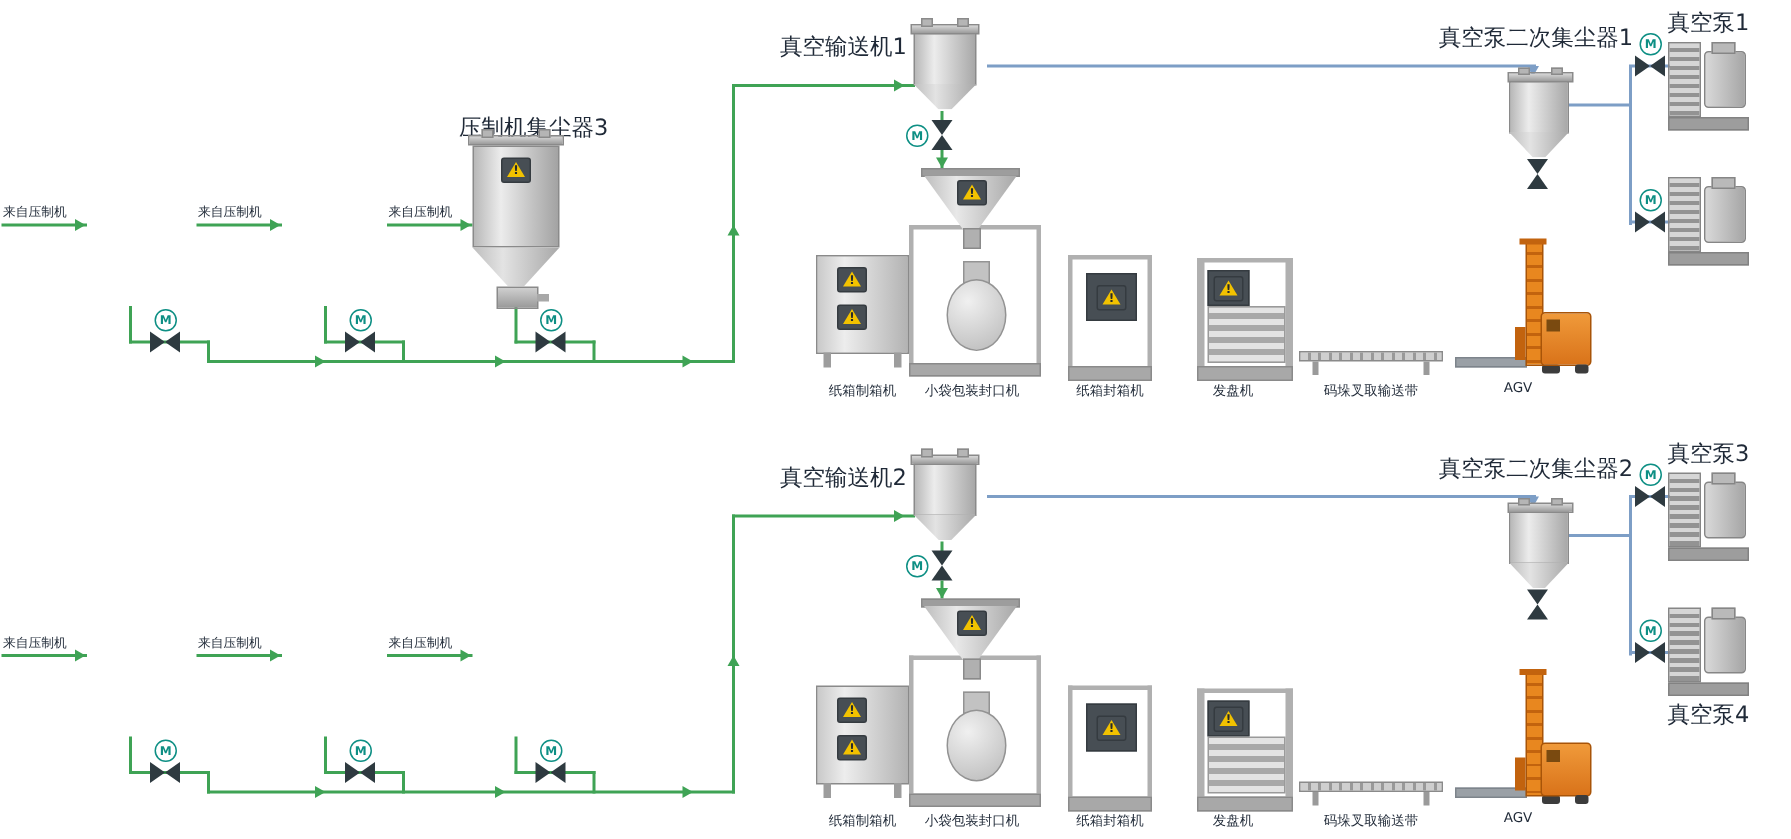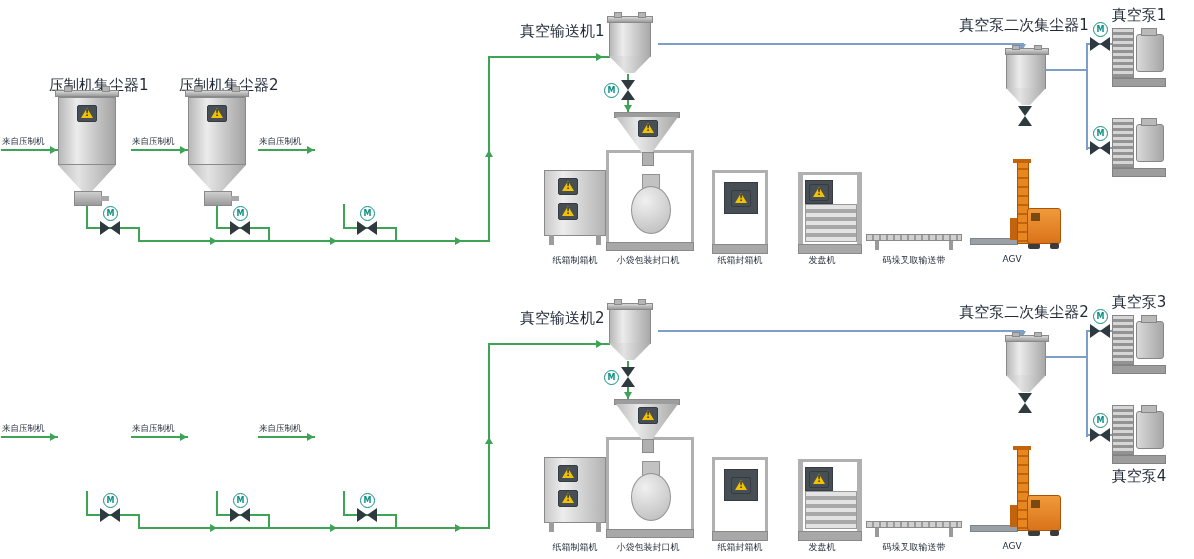--- a/index.html
+++ b/index.html
@@ -163,31 +163,22 @@
   <i class="ad bl" style="left:1018px;top:44px"></i>
   <i class="p h b" style="left:1046px;top:69px;width:42px"></i>
   <i class="p v b" style="left:1086px;top:44px;height:106px"></i>
   <i class="p h b" style="left:1086px;top:43px;width:28px"></i>
   <i class="p h b" style="left:1086px;top:147px;width:28px"></i>
 
   <div class="lbl srclbl" style="left:2px;top:136px">来自压制机</div>
   <div class="lbl srclbl" style="left:132px;top:136px">来自压制机</div>
   <div class="lbl srclbl" style="left:259px;top:136px">来自压制机</div>
 
-  <div class="silo" style="left:49px">
-    <div class="lbl slbl">压制机集尘器1</div>
-    <div class="cap"></div>
-    <div class="sbody">
-          <span class="warn"></span>
-        </div>
-    <div class="cone"></div>
-    <div class="outlet"></div>
-  </div>
-  <div class="silo" style="left:179px">
-    <div class="lbl slbl">压制机集尘器2</div>
+  <div class="silo" style="left:306px">
+    <div class="lbl slbl">压制机集尘器3</div>
     <div class="cap"></div>
     <div class="sbody">
           <span class="warn"></span>
         </div>
     <div class="cone"></div>
     <div class="outlet"></div>
   </div>
 
   <div class="valve" style="left:100px;top:221px">
         <span class="mc">M</span>

